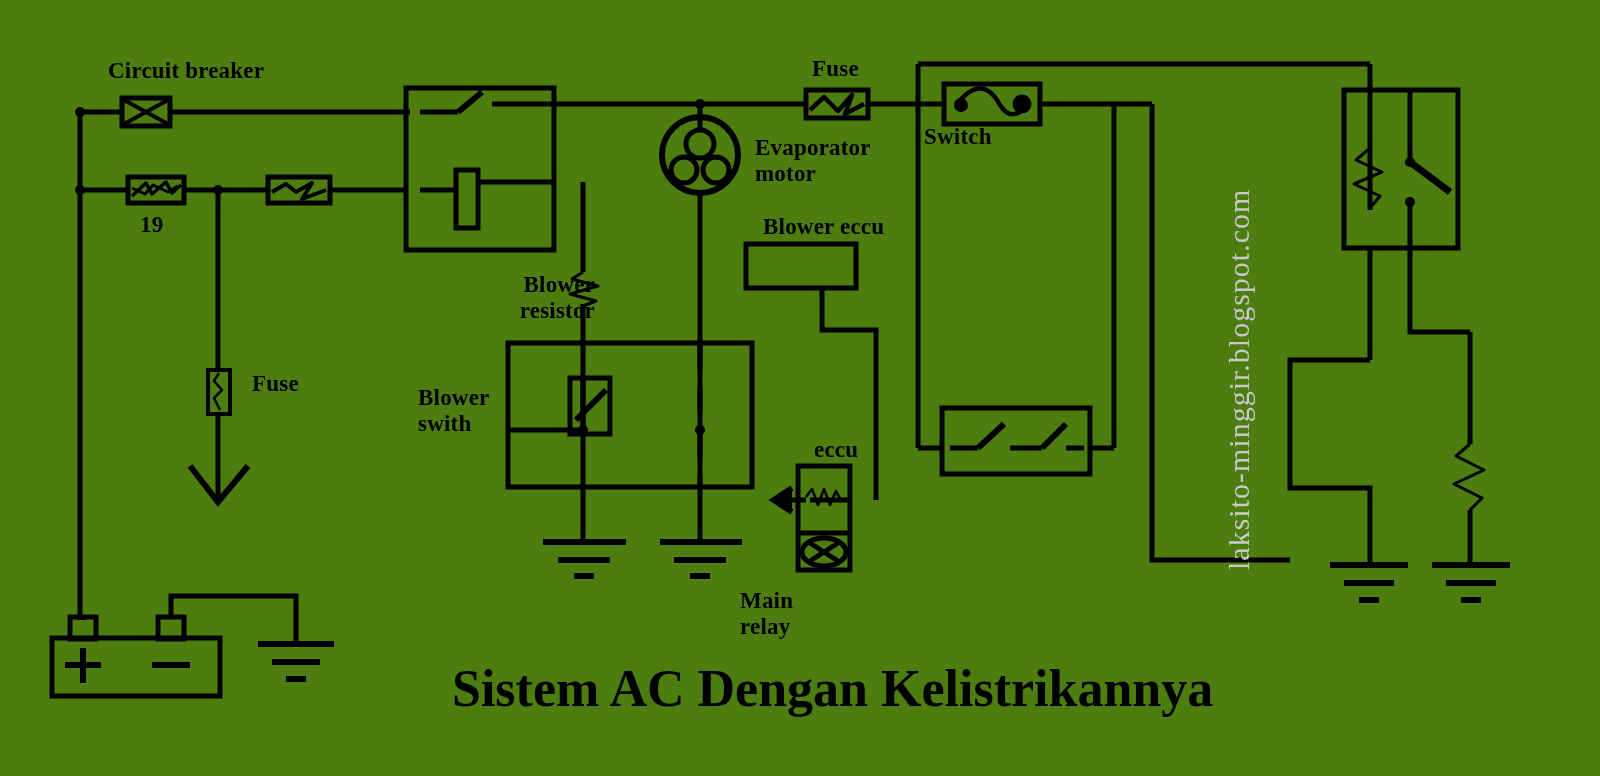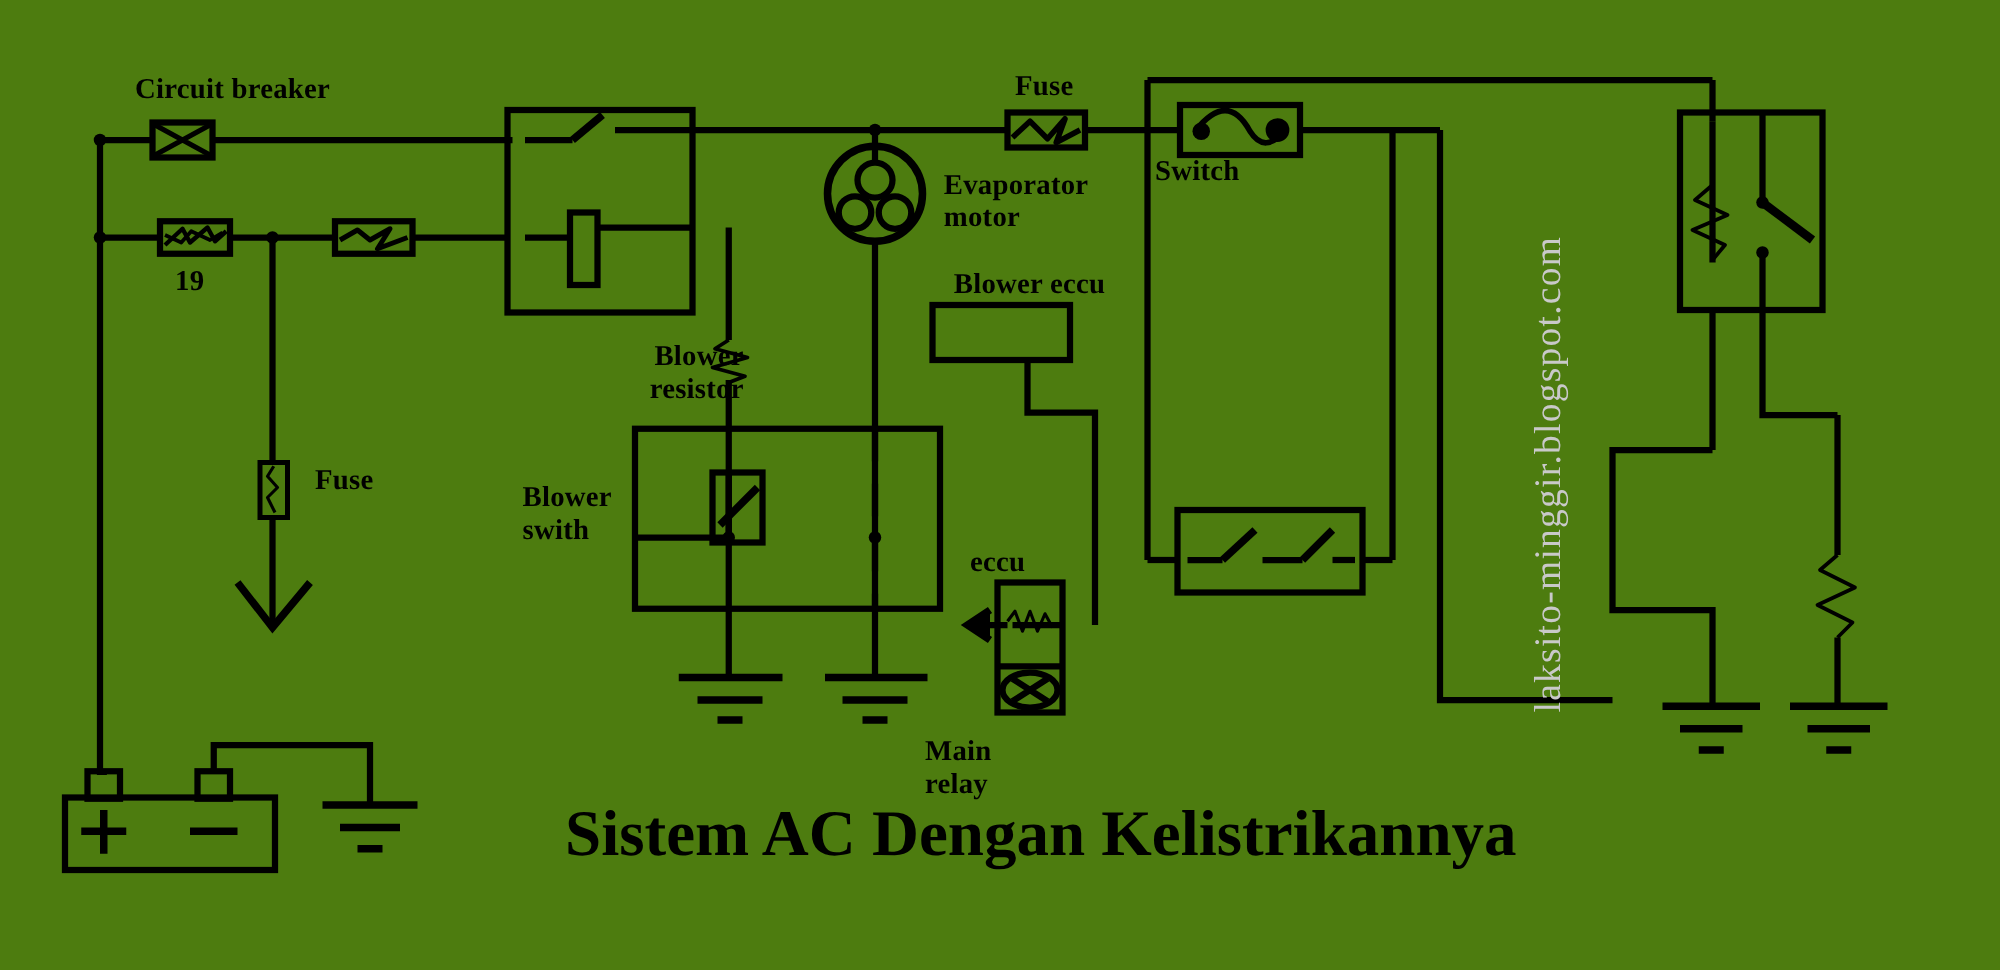--- a/index.html
+++ b/index.html
@@ -35,20 +35,21 @@
   }
   .lbl-23 { font-size: 23px; }
   .title {
     position: absolute;
     font-family: "Liberation Serif", serif;
     font-weight: bold;
     font-size: 52px;
     color: #000000;
     letter-spacing: 0px;
     white-space: nowrap;
+    margin-top: 21px;
   }
   .watermark {
     position: absolute;
     font-family: "Liberation Serif", serif;
     font-size: 30px;
     color: #c9c9c9;
     white-space: nowrap;
     transform-origin: 0 0;
     transform: rotate(-90deg);
     letter-spacing: 1px;
@@ -231,21 +232,21 @@
 resistor</div>
 
   <div class="lbl lbl-23" style="left:418px; top:385px;">Blower
 swith</div>
 
   <div class="lbl lbl-23" style="left:738px; top:135px;margin-left:17px;">Evaporator
 motor</div>
 
   <div class="lbl lbl-23" style="left:763px; top:214px;">Blower eccu</div>
 
-  <div class="lbl lbl-23" style="left:776px; top:437px;">eccu</div>
+  <div class="lbl lbl-23" style="left:814px; top:437px;">eccu</div>
 
   <div class="lbl lbl-23" style="left:740px; top:552px;margin-top:36px;">Main
 relay</div>
 
   <div class="lbl lbl-23" style="left:812px; top:56px;">Fuse</div>
 
   <div class="lbl lbl-23" style="left:924px; top:124px;">Switch</div>
 
 
   <div class="title" style="left:452px; top:638px;">Sistem AC Dengan Kelistrikannya</div>

